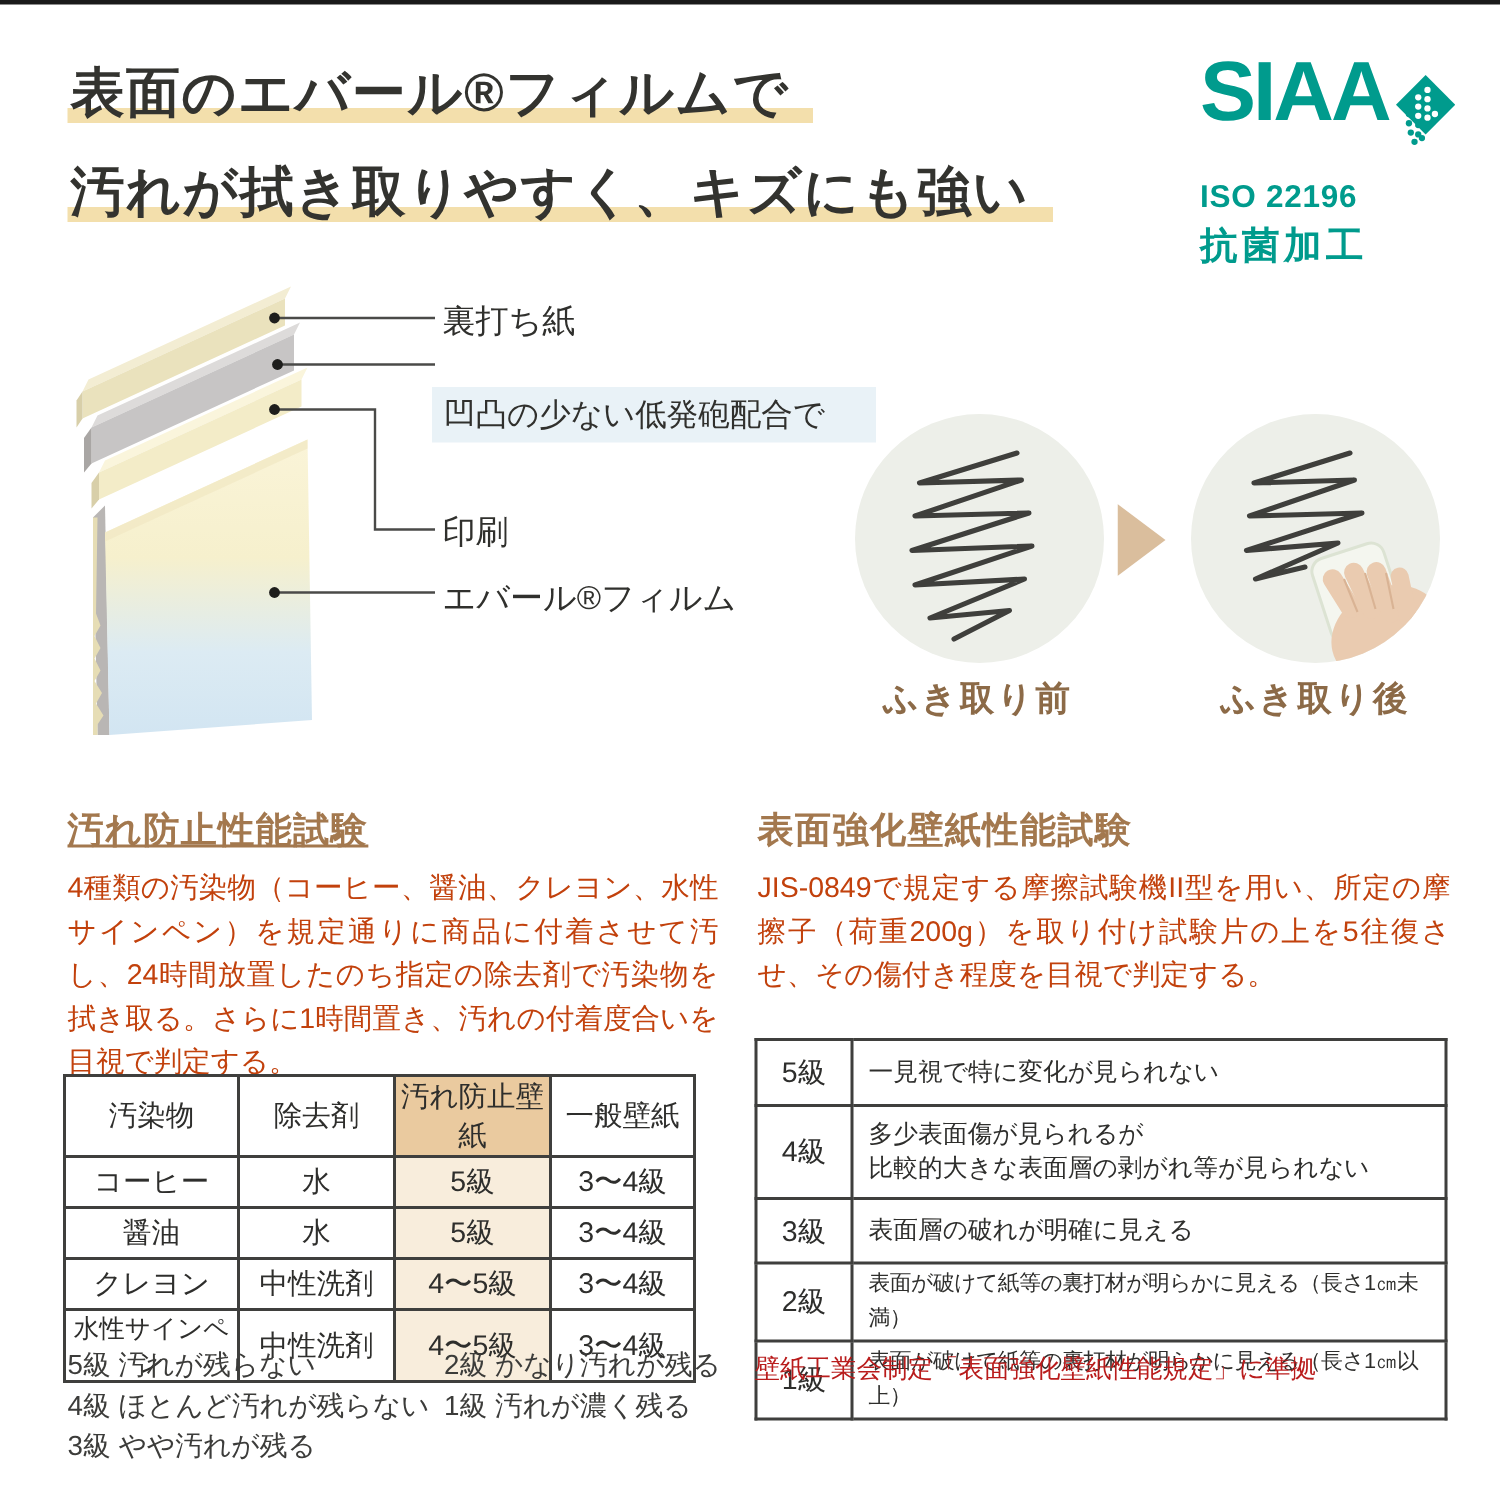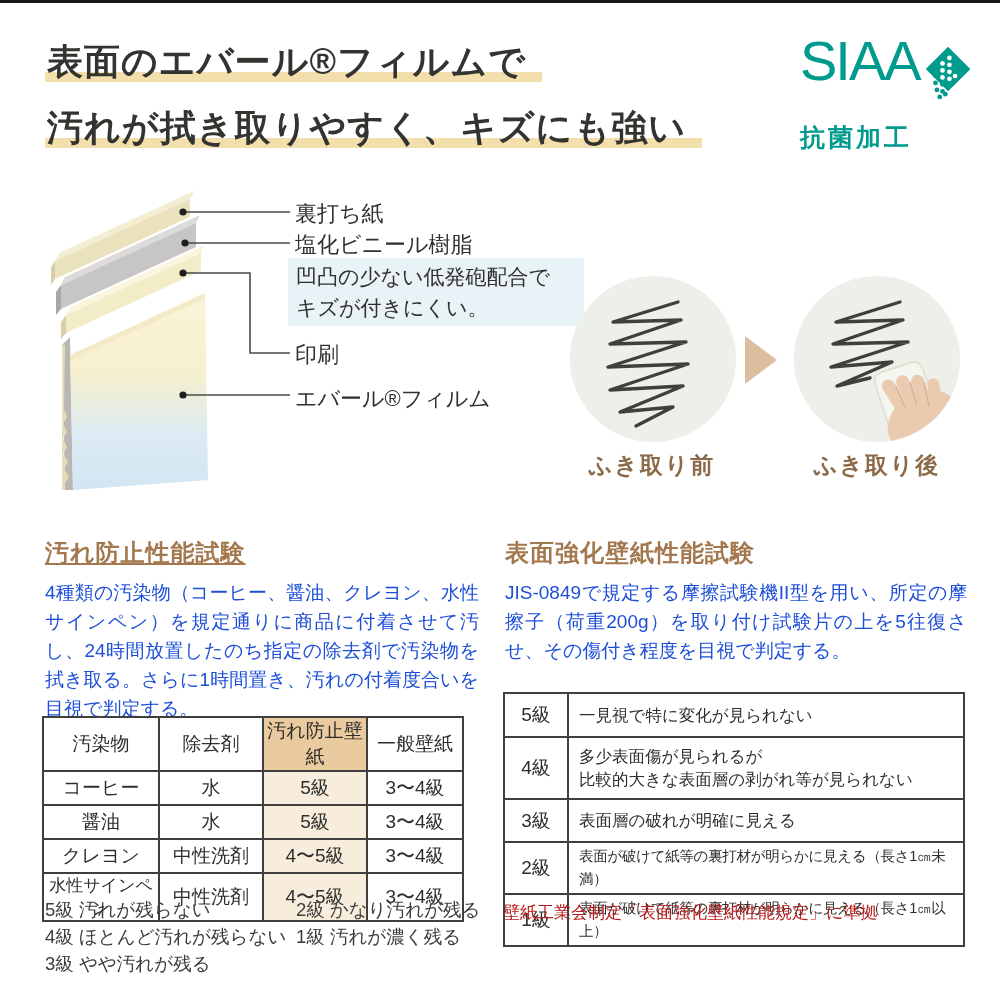--- a/index.html
+++ b/index.html
@@ -9,38 +9,38 @@
 
   
   .title{position:absolute;left:45px;top:38px;font-size:36px;font-weight:bold;color:#33332f;
          line-height:1.0;letter-spacing:1px;}
   .title .hl{display:inline-block;padding:6px 16px 2px 2px;margin-bottom:22px;
          background:linear-gradient(to top,#F3DFAC 10px,transparent 10px);}
 
   
   .siaa{position:absolute;left:800px;top:34px;width:170px;color:#009B8D;}
   .siaa-row{display:flex;align-items:flex-start;}
-  .siaa-name{font-size:56px;font-weight:normal;letter-spacing:-2px;line-height:0.95;}
+  .siaa-name{font-size:56px;font-weight:bold;letter-spacing:-2px;line-height:0.95;}
   .siaa-iso{font-size:21px;font-weight:bold;margin-top:2px;letter-spacing:0.5px;}
   .siaa-label{font-size:25px;font-weight:bold;margin-top:3px;letter-spacing:3px;}
 
   
   .diagram-svg{position:absolute;left:40px;top:185px;}
   .dg-label{position:absolute;font-size:22px;color:#30302d;white-space:nowrap;}
   .dg-note{position:absolute;left:288px;top:258px;width:280px;background:#E9F2F7;
            font-size:21px;line-height:31px;padding:3px 8px;color:#30302d;}
 
   
   .circle-svg{position:absolute;}
   .wipe-label{position:absolute;top:450px;width:200px;text-align:center;
               font-size:23px;font-weight:bold;color:#8C6A47;letter-spacing:2px;}
 
   
   .sec-title{position:absolute;font-size:24px;font-weight:bold;color:#A3784E;letter-spacing:1px;}
-  .sec-body{position:absolute;font-size:19px;line-height:29px;color:#1d4ed8;text-align:justify;}
+  .sec-body{position:absolute;font-size:19px;line-height:29px;color:#c2410c;text-align:justify;}
 
   
   .stain-table{position:absolute;left:42px;top:716px;border-collapse:collapse;table-layout:fixed;padding-left:31px;}
   .stain-table td,.stain-table th{border:2px solid #3f3f3d;text-align:center;
       font-weight:normal;font-size:19px;color:#2e2e2c;padding:0;}
   .stain-table th{height:34px;}
   .stain-table td{height:32px;}
   .stain-table .hlh{background:#EACA9F;}
   .stain-table .hlc{background:#F8EDDC;}
   .legend{position:absolute;top:896px;font-size:18.5px;line-height:27px;color:#3c3c3a;white-space:nowrap;}
@@ -89,20 +89,21 @@
             <circle cx="28" cy="52" r="3.4"></circle>
           <circle cx="38" cy="54" r="3.4"></circle>
             <circle cx="38" cy="64" r="3.4"></circle>
           <circle cx="30" cy="62" r="3.4"></circle>
             <circle cx="46" cy="58" r="3.4"></circle>
           <circle cx="34" cy="72" r="3.4"></circle>
             <circle cx="42" cy="68" r="3.4"></circle>
         </g>
       </svg>
     </div>
+    <div class="siaa-iso">ISO 22196</div>
     <div class="siaa-label">抗菌加工</div>
   </div>
 
   <svg class="diagram-svg" width="530" height="315" viewBox="0 0 530 315">
 
     <polygon points="15,76 19,68 154,6 150,14" fill="#F3EDD3"></polygon>
     <polygon points="15,76 150,14 150,32 15,94" fill="#EAE2BD"></polygon>
     <polygon points="11,82 15,76 15,94 11,100" fill="#D8CFA9"></polygon>
 
     <polygon points="21,100 25,92 160,30 156,38" fill="#DDDBDA"></polygon>
@@ -134,24 +135,22 @@
     </g>
     <g fill="#1e1e1c">
       <circle cx="143" cy="27" r="3.6"></circle>
       <circle cx="145" cy="58" r="3.6"></circle>
       <circle cx="143" cy="88" r="3.6"></circle>
       <circle cx="143" cy="210" r="3.6"></circle>
     </g>
   </svg>
 
   <div class="dg-label" style="left:295px;top:199px;">裏打ち紙</div>
-  <div class="dg-label" style="left:295px;top:230px;">塩化ビニール樹脂</div>
   <div class="dg-note">
     <div>凹凸の少ない低発砲配合で</div>
-    <div>キズが付きにくい。</div>
   </div>
   <div class="dg-label" style="left:295px;top:340px;">印刷</div>
   <div class="dg-label" style="left:295px;top:384px;">エバール®フィルム</div>
 
   <svg class="circle-svg" style="left:568px;top:274px;" width="170" height="170" viewBox="0 0 170 170">
     <defs>
         <clipPath id="c1">
           <circle cx="85" cy="85" r="83"></circle>
         </clipPath>
       </defs>

